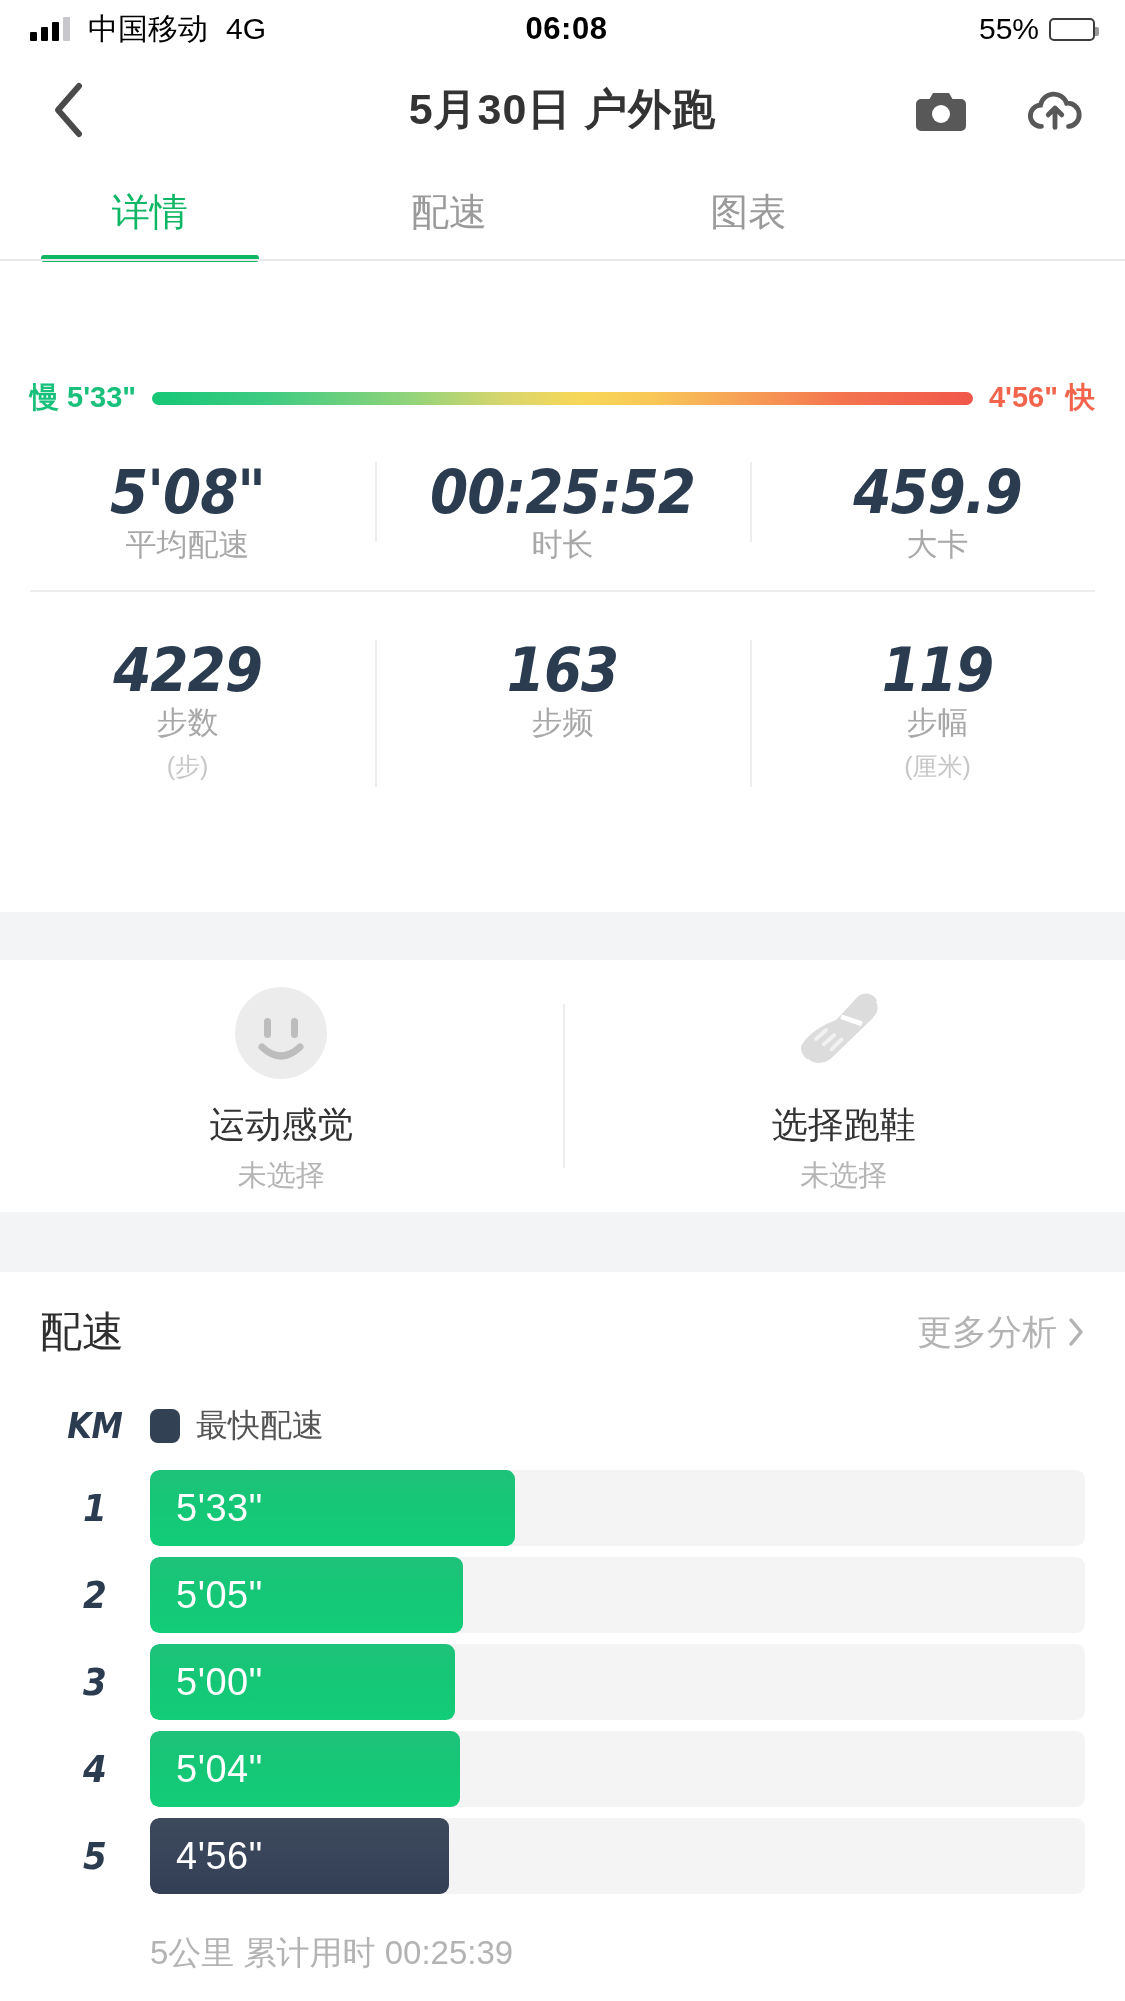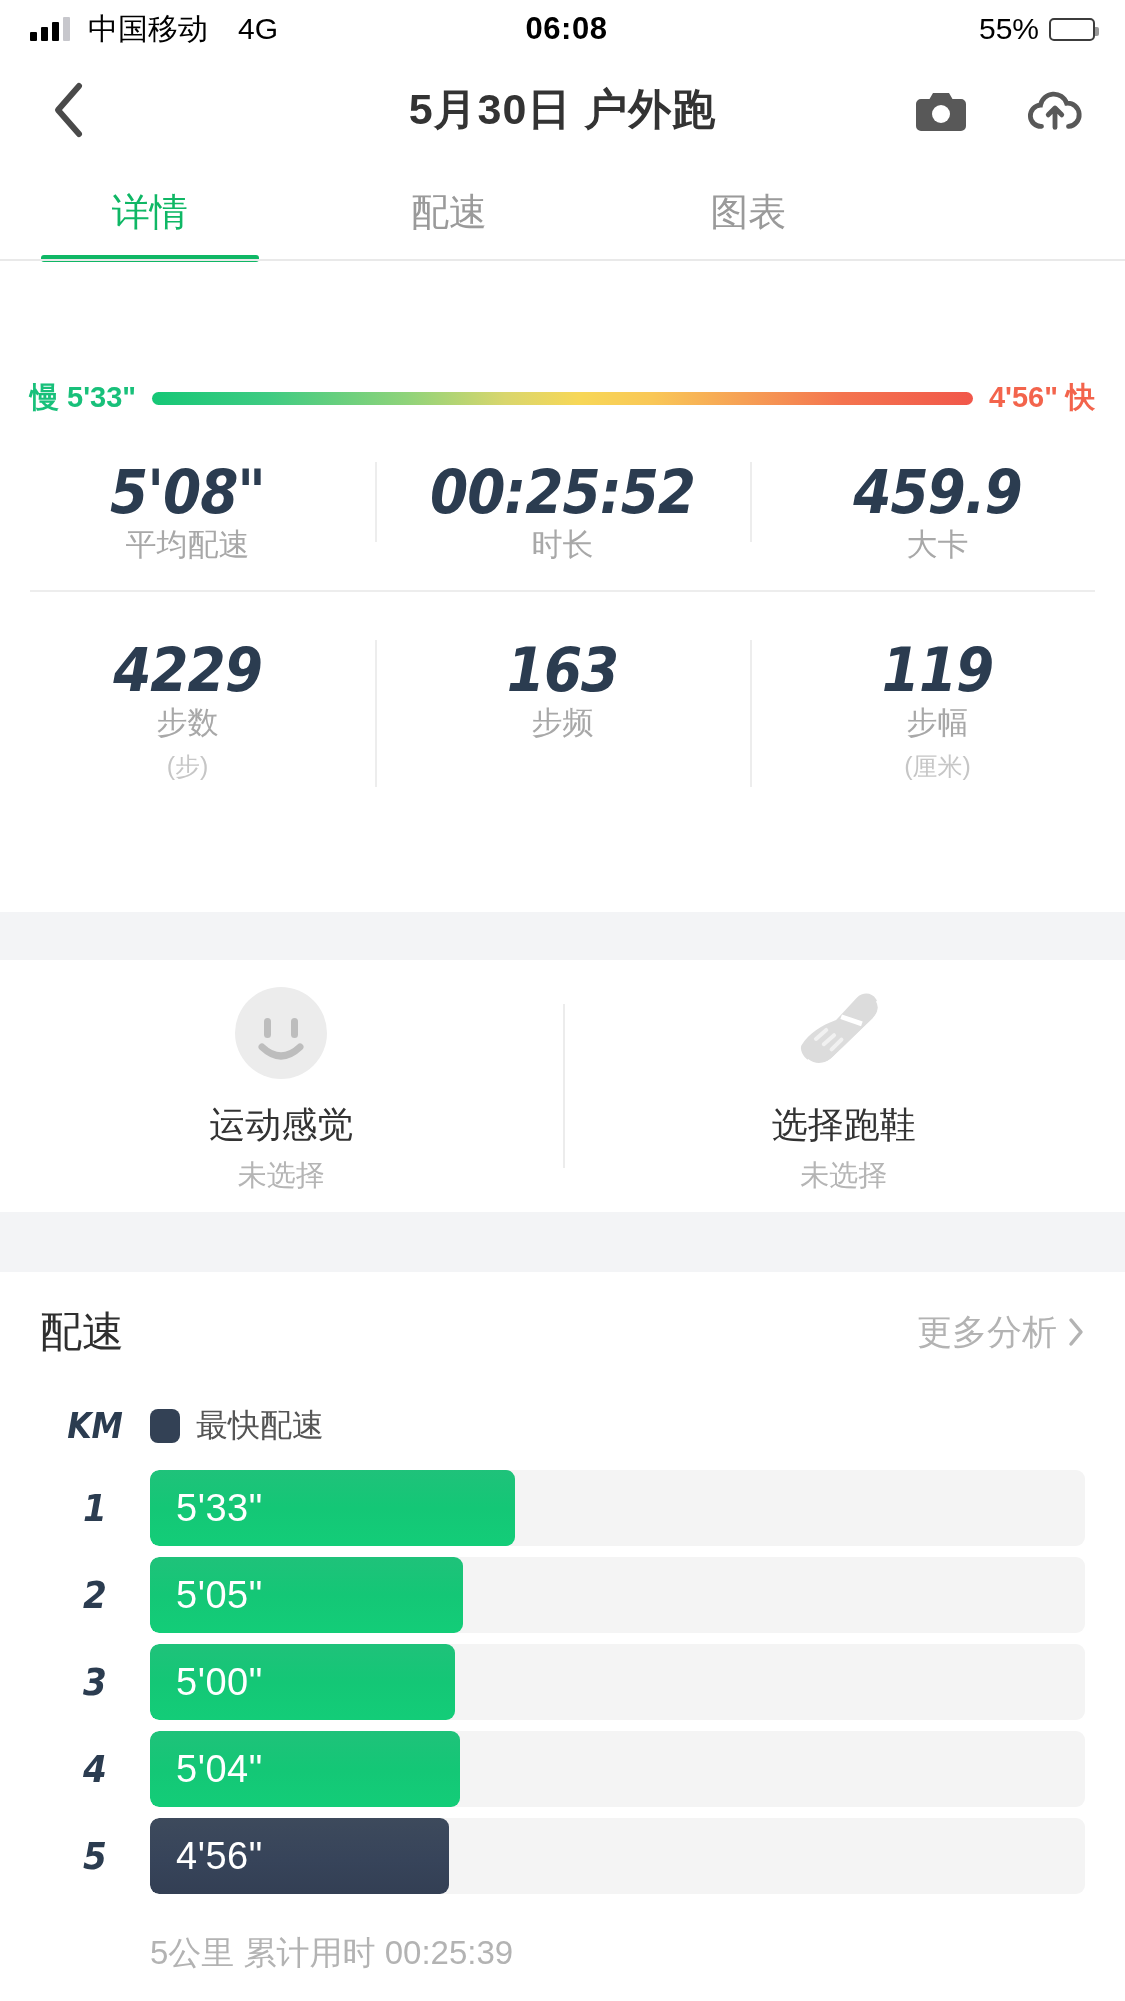--- a/index.html
+++ b/index.html
@@ -19,21 +19,21 @@
     font-size:30px; color:#000; font-weight:600;
   }
   .sb-left { display:flex; align-items:center; gap:18px; flex:0 0 auto; }
   .signal { display:flex; align-items:flex-end; gap:4px; height:24px; }
   .signal i { display:block; width:7px; background:#000; border-radius:1px; }
   .signal i:nth-child(1){ height:9px; }
   .signal i:nth-child(2){ height:14px; }
   .signal i:nth-child(3){ height:19px; }
   .signal i:nth-child(4){ height:24px; background:#c7c7cc; }
   .carrier { font-size:30px; letter-spacing:0px; font-weight:500; }
-  .net { font-size:30px; margin-left:12px; font-weight:500; }
+  .net { font-size:30px; margin-left:0; font-weight:500; }
   .sb-center {
     position:absolute; left:8px; right:0; text-align:center;
     font-size:31px; font-weight:700; letter-spacing:0.5px;
   }
   .sb-right {
     margin-left:auto; display:flex; align-items:center; gap:10px;
     position:relative; z-index:2;
   }
   .batt-pct { font-size:30px; font-weight:500; }
   .battery { position:relative; width:46px; height:23px; border:2px solid #3c3c3c; border-radius:5px; padding:2px; }

